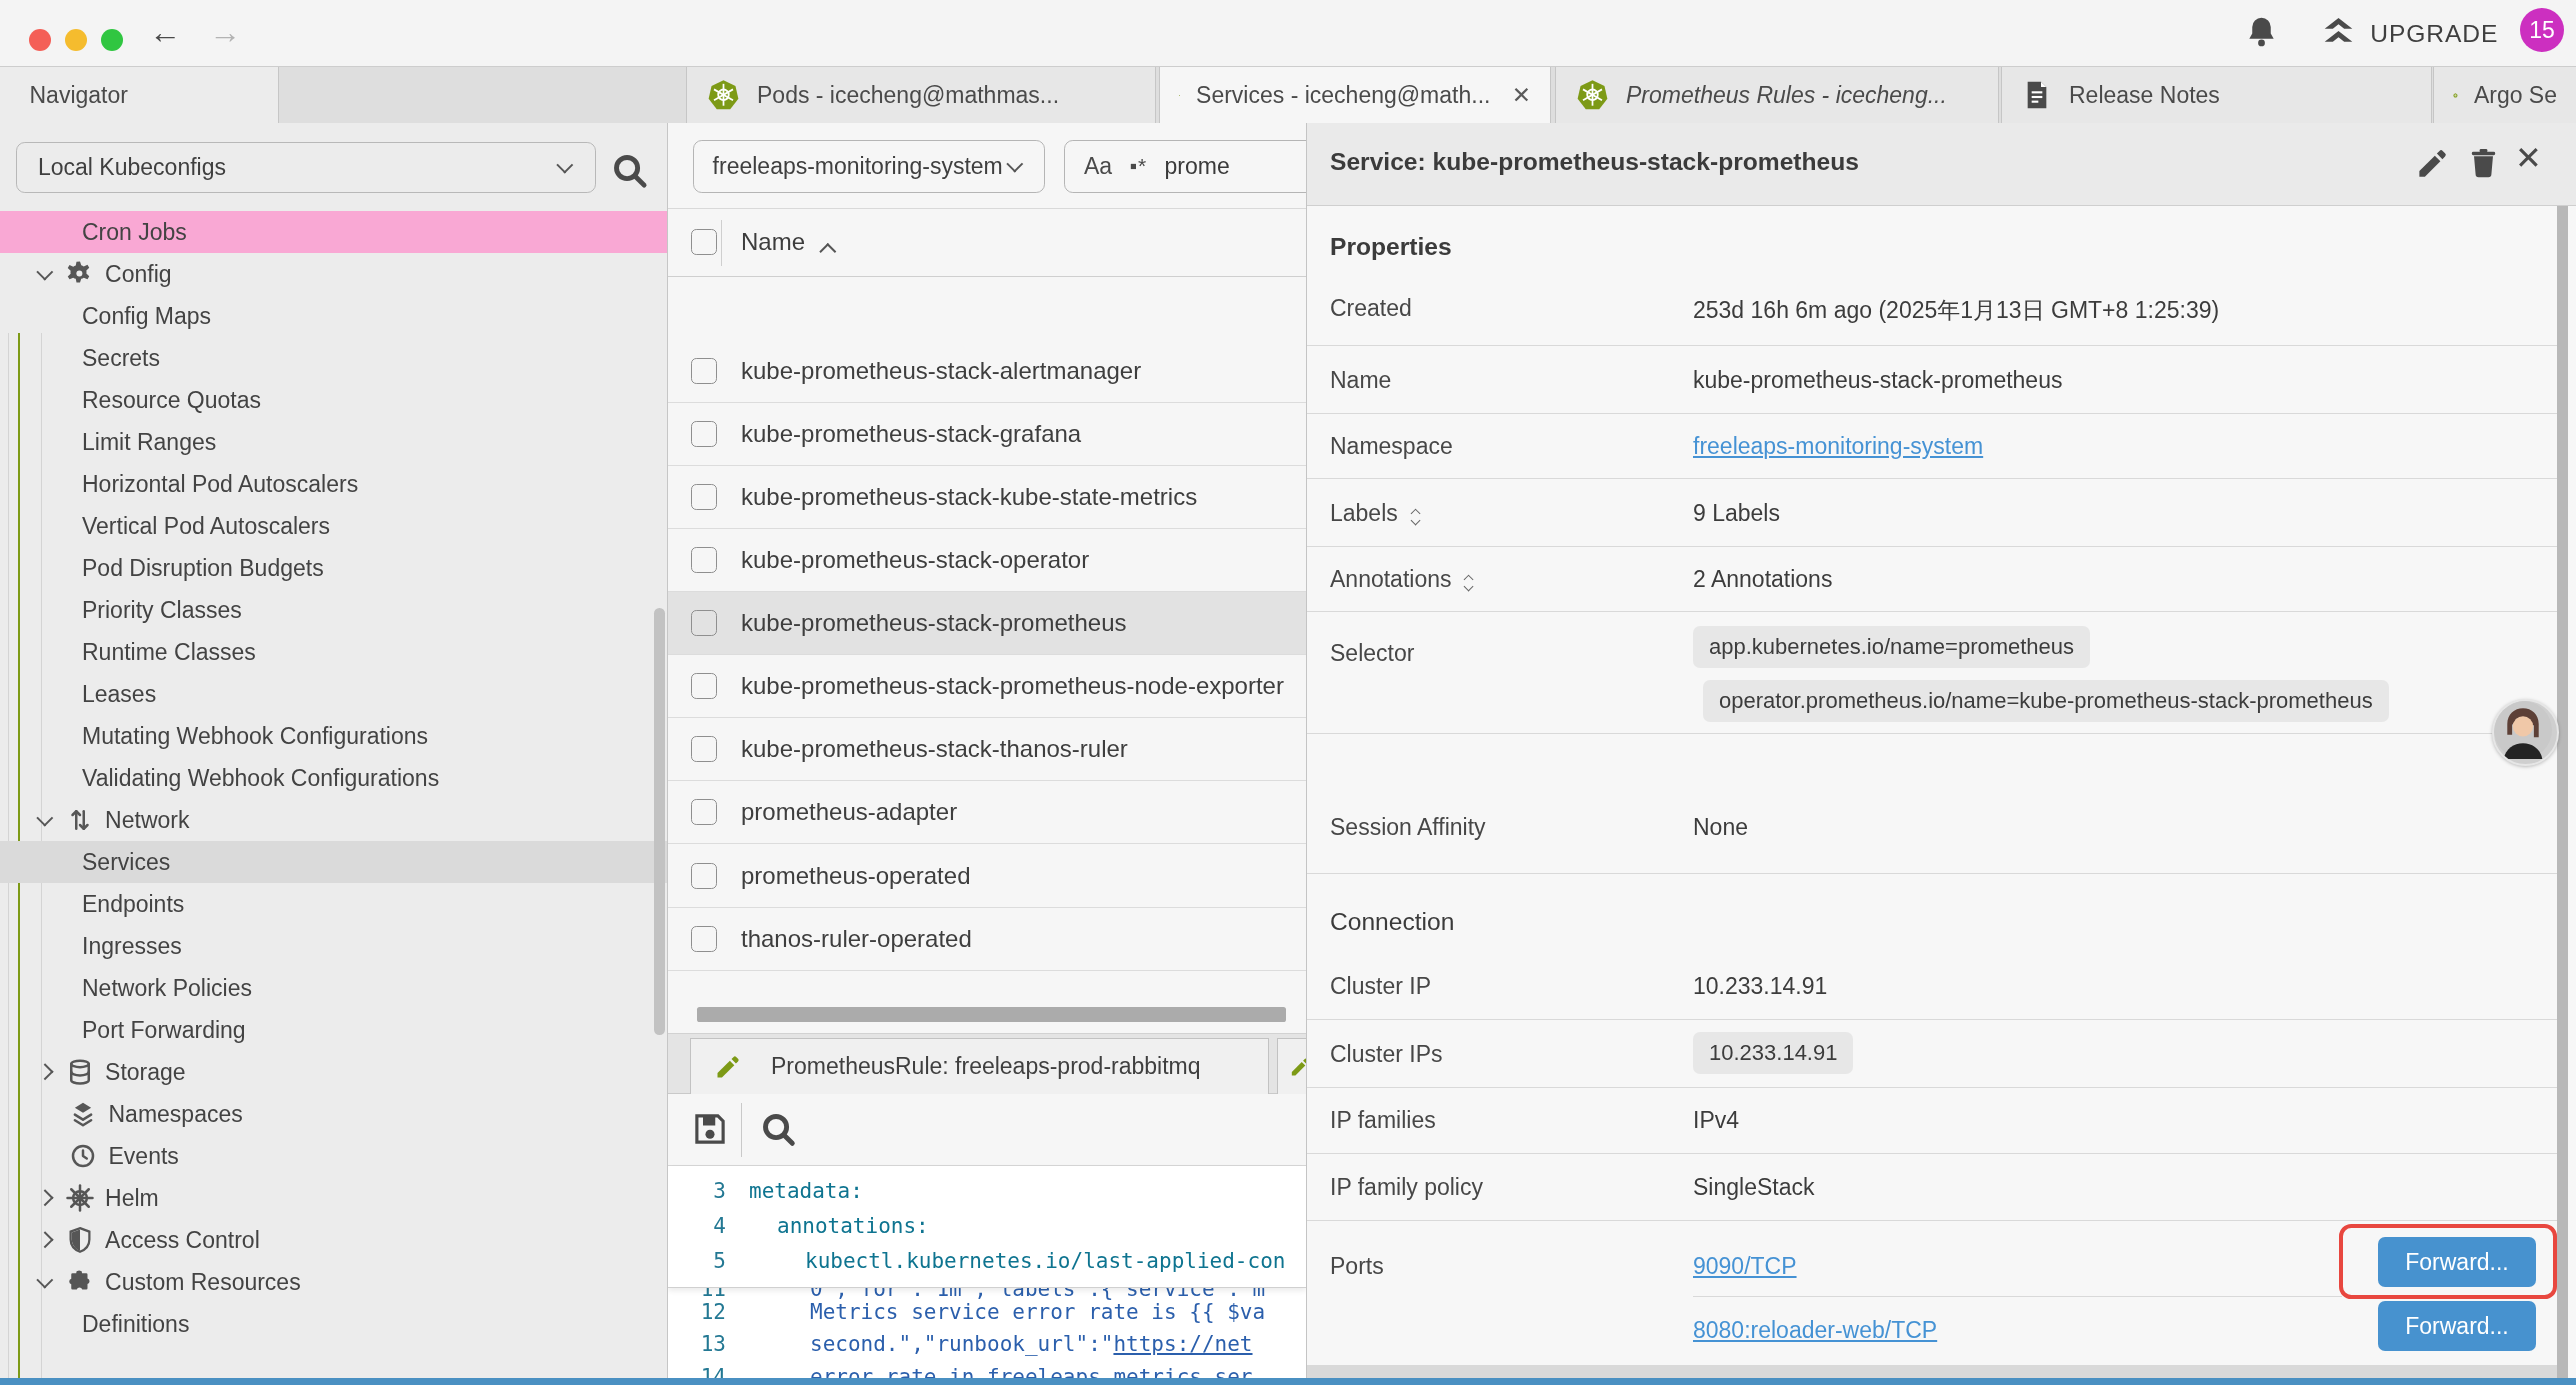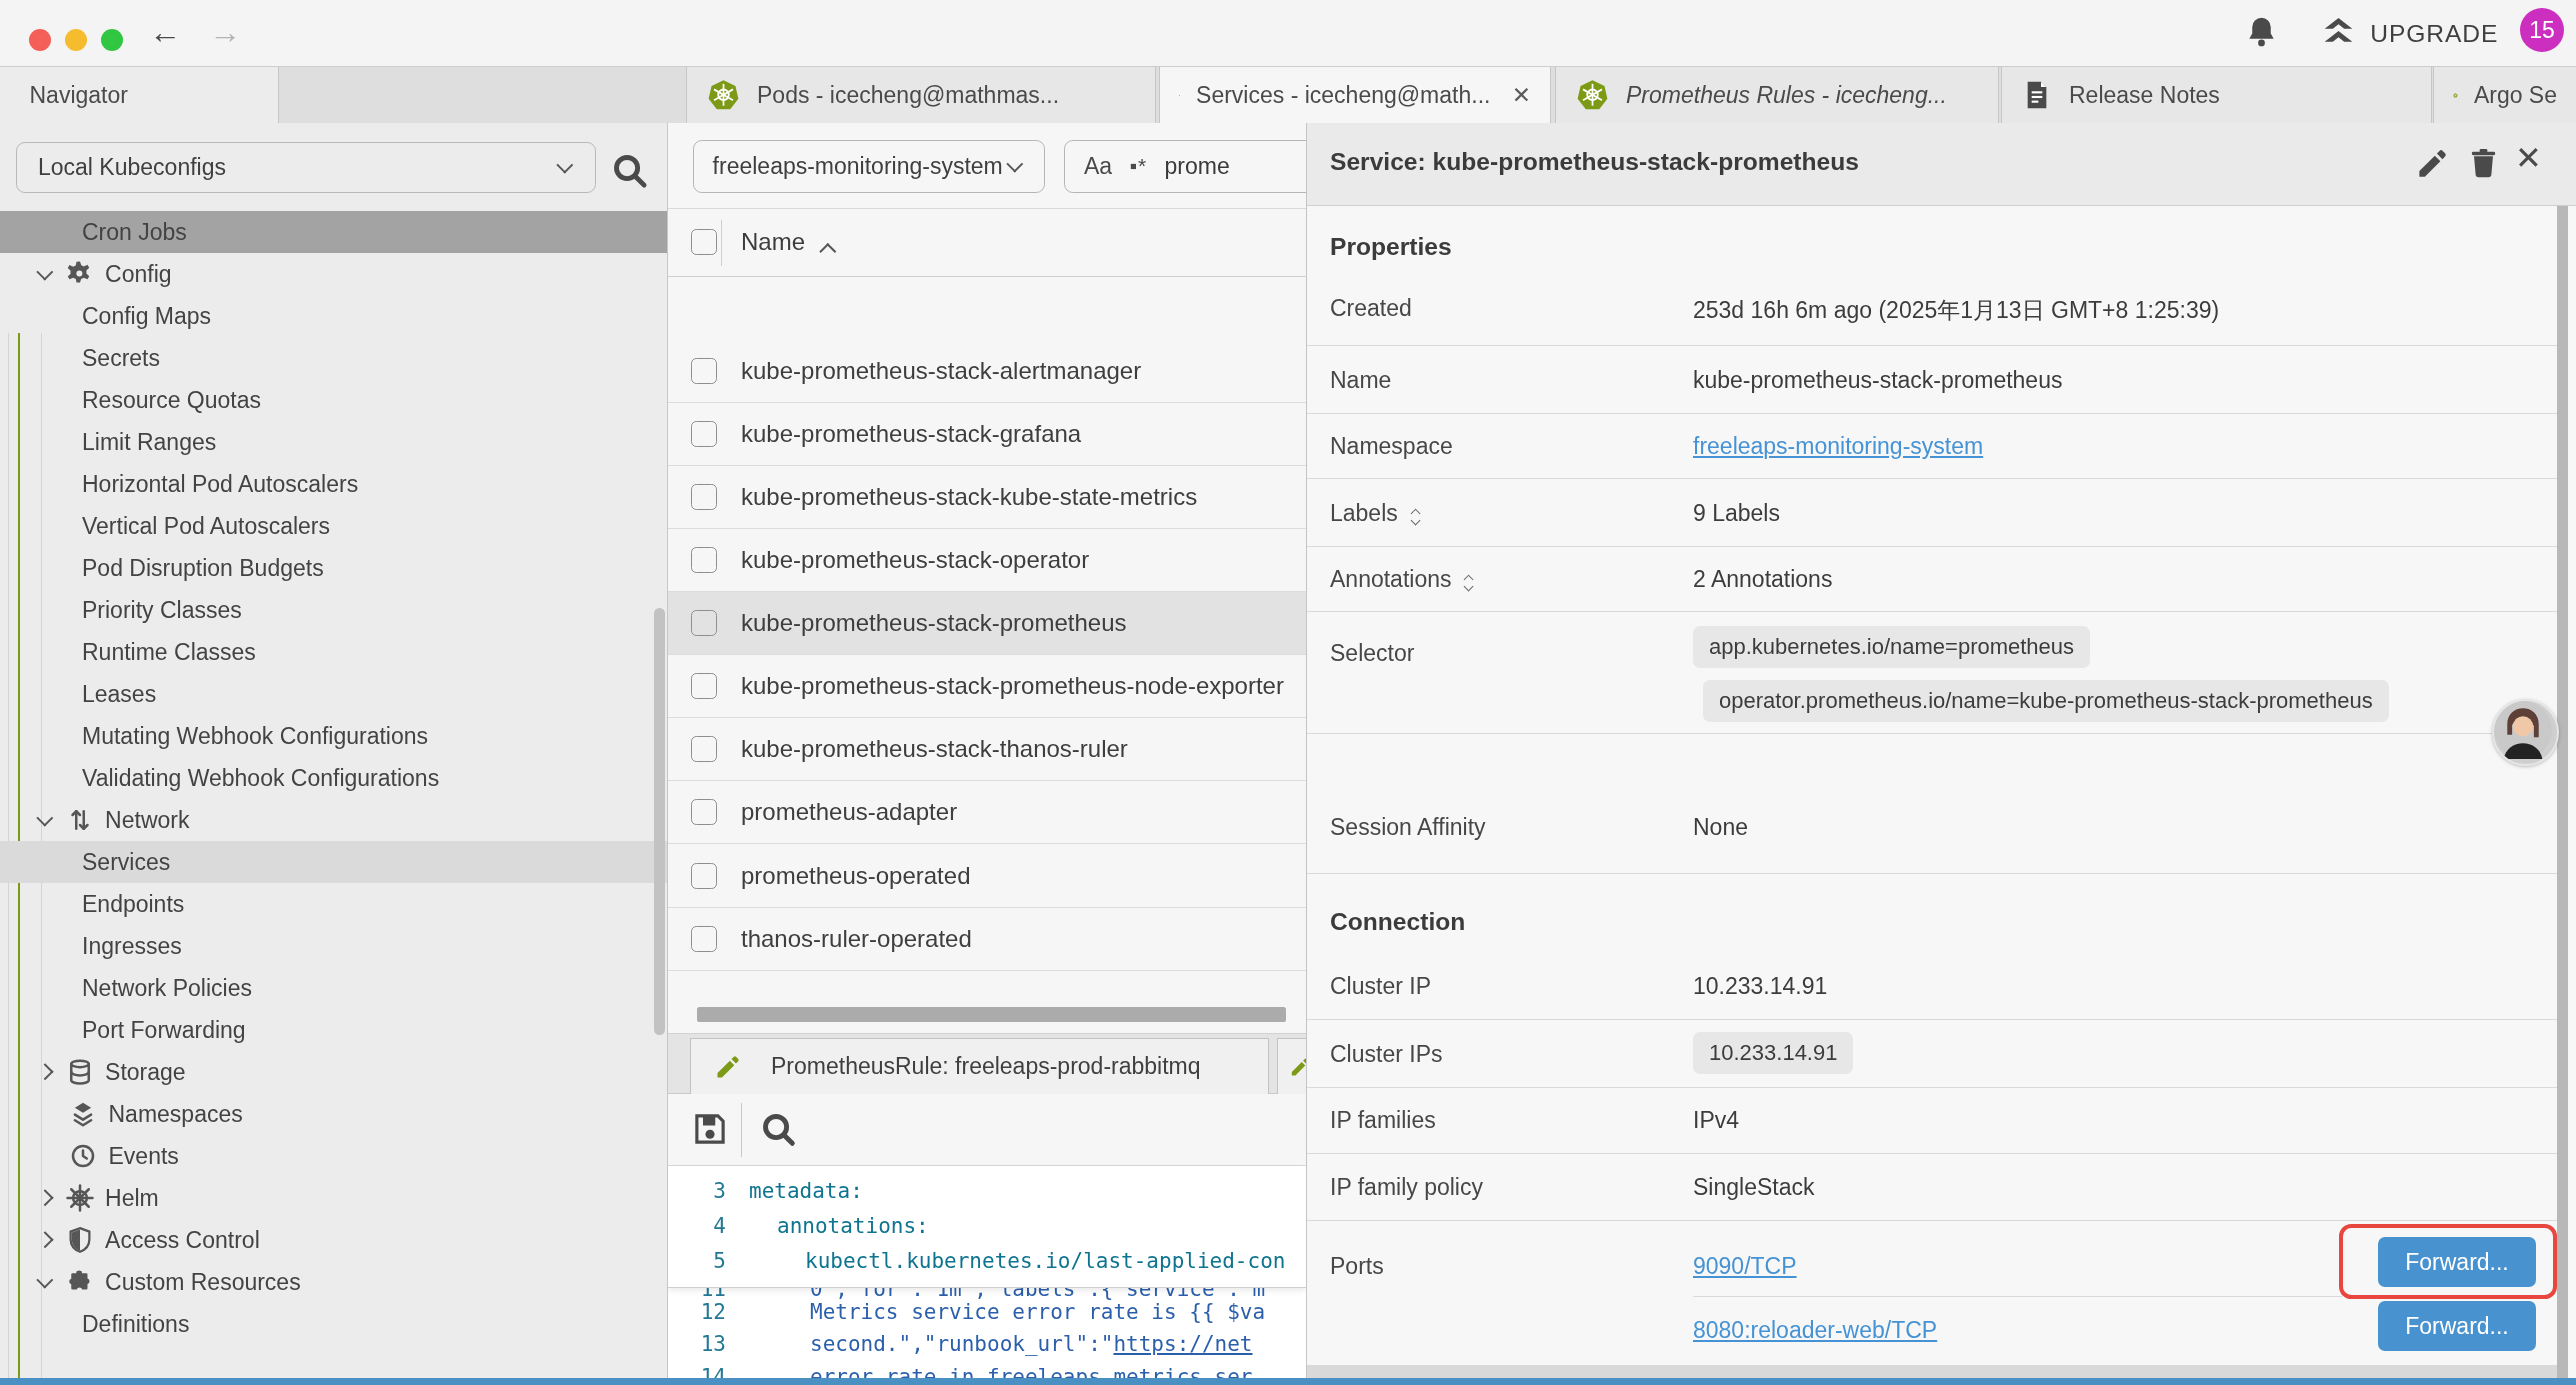--- a/index.html
+++ b/index.html
@@ -41,21 +41,21 @@
   #kube-select{position:absolute;left:16px;top:19px;width:580px;height:51px;border:1.8px solid #b8b8b8;
         border-radius:8.8px;display:flex;align-items:center;font-size:23px;color:#3f3f3f;box-sizing:border-box;}
   #kube-select .txt{margin-left:21px;flex:1;}
   #tree{position:absolute;left:0;top:88px;width:668px;}
   .sit{height:42px;display:flex;align-items:center;font-size:23px;color:#434343;position:relative;}
   .sit .lbl{white-space:nowrap;}
   .sit.c{padding-left:82px;}
   .sit.g{padding-left:39px;}
   .sit.leaf{padding-left:68px;}
   .sit.sel{background:#dadada;}
-  .sit.hov{background:#a3a3a3;}
+  .sit.hov{background:#f9a8d4;}
   .cv{display:inline-block;width:9.6px;height:9.6px;border-right:2.2px solid #565656;border-bottom:2.2px solid #565656;}
   .cv.down{transform:rotate(45deg);margin-top:-5.3px;}
   .cv.right{transform:rotate(-45deg);}
   .cv.up{transform:rotate(-135deg);margin-top:7px;}
   .sit .cv{margin-right:14px;flex:0 0 auto;}
   .tic{width:30px;height:30px;margin-right:10.5px;flex:0 0 auto;}
   .guide{position:absolute;width:0.9px;background:#d4d4d4;}
   #guide-green{left:17.5px;top:210px;width:2.6px;height:1175px;background:#7d9a16;}
   #guide-a{left:8px;top:210px;height:1175px;}
   #guide-b{left:41px;top:210px;height:1175px;}
@@ -101,21 +101,21 @@
   .estr{color:#2b5fac;}
   .elink{color:#2b5fac;text-decoration:underline;}
   #sticky{position:absolute;left:0;top:0;width:638px;height:121px;background:#fff;border-bottom:1.8px solid #d0d0d0;box-shadow:0 2.6px 5.3px rgba(0,0,0,.08);}
 
   
   #panel{left:1306px;top:123px;width:1270px;height:1263px;background:#f7f7f7;border-left:0.9px solid #c4c4c4;box-sizing:border-box;}
   #phead{position:absolute;left:0;top:0;width:1270px;height:83px;background:#eaeaea;border-bottom:0.9px solid #cfcfcf;box-sizing:border-box;}
   #ptitle{position:absolute;left:23px;top:24.6px;font-size:24.6px;font-weight:bold;color:#3b3b3b;}
   .hicon{position:absolute;top:23px;width:35px;height:35px;}
   #psec-properties{position:absolute;left:23px;top:110px;font-size:24.6px;font-weight:bold;color:#3b3b3b;}
-  #psec-connection{position:absolute;left:23px;top:785px;font-size:24.6px;font-weight:bold;color:#3b3b3b;}
+  #psec-connection{position:absolute;left:23px;top:785px;font-size:24.6px;font-weight:normal;color:#3b3b3b;}
   .prow{position:absolute;left:0;width:1252px;border-bottom:0.9px solid #d9d9d9;box-sizing:border-box;}
   .plabel{position:absolute;left:23px;font-size:23px;color:#474747;display:flex;align-items:center;gap:10.5px;}
   .pvalue{position:absolute;left:386px;font-size:23px;color:#3c3c3c;white-space:nowrap;}
   .chip{display:inline-block;background:#e7e7e7;border-radius:7px;padding:8px 16px;font-size:22px;color:#3c3c3c;white-space:nowrap;}
   .plink{color:#4592d4;text-decoration:underline;font-size:23px;white-space:nowrap;}
   .sorter{display:inline-flex;flex-direction:column;gap:4.4px;margin-left:3.5px;}
   .sorter .cv{width:6.1px;height:6.1px;border-width:1.8px;border-color:#666;}
   .fwd-btn{position:absolute;left:1071px;width:158px;height:50px;background:#4792cf;border:none;border-radius:7px;
       color:#fff;font-size:23px;font-family:inherit;}
   #red-annot{position:absolute;left:1032px;top:1101px;width:218px;height:75px;border:4.4px solid #e8473f;border-radius:12.3px;box-sizing:border-box;}

